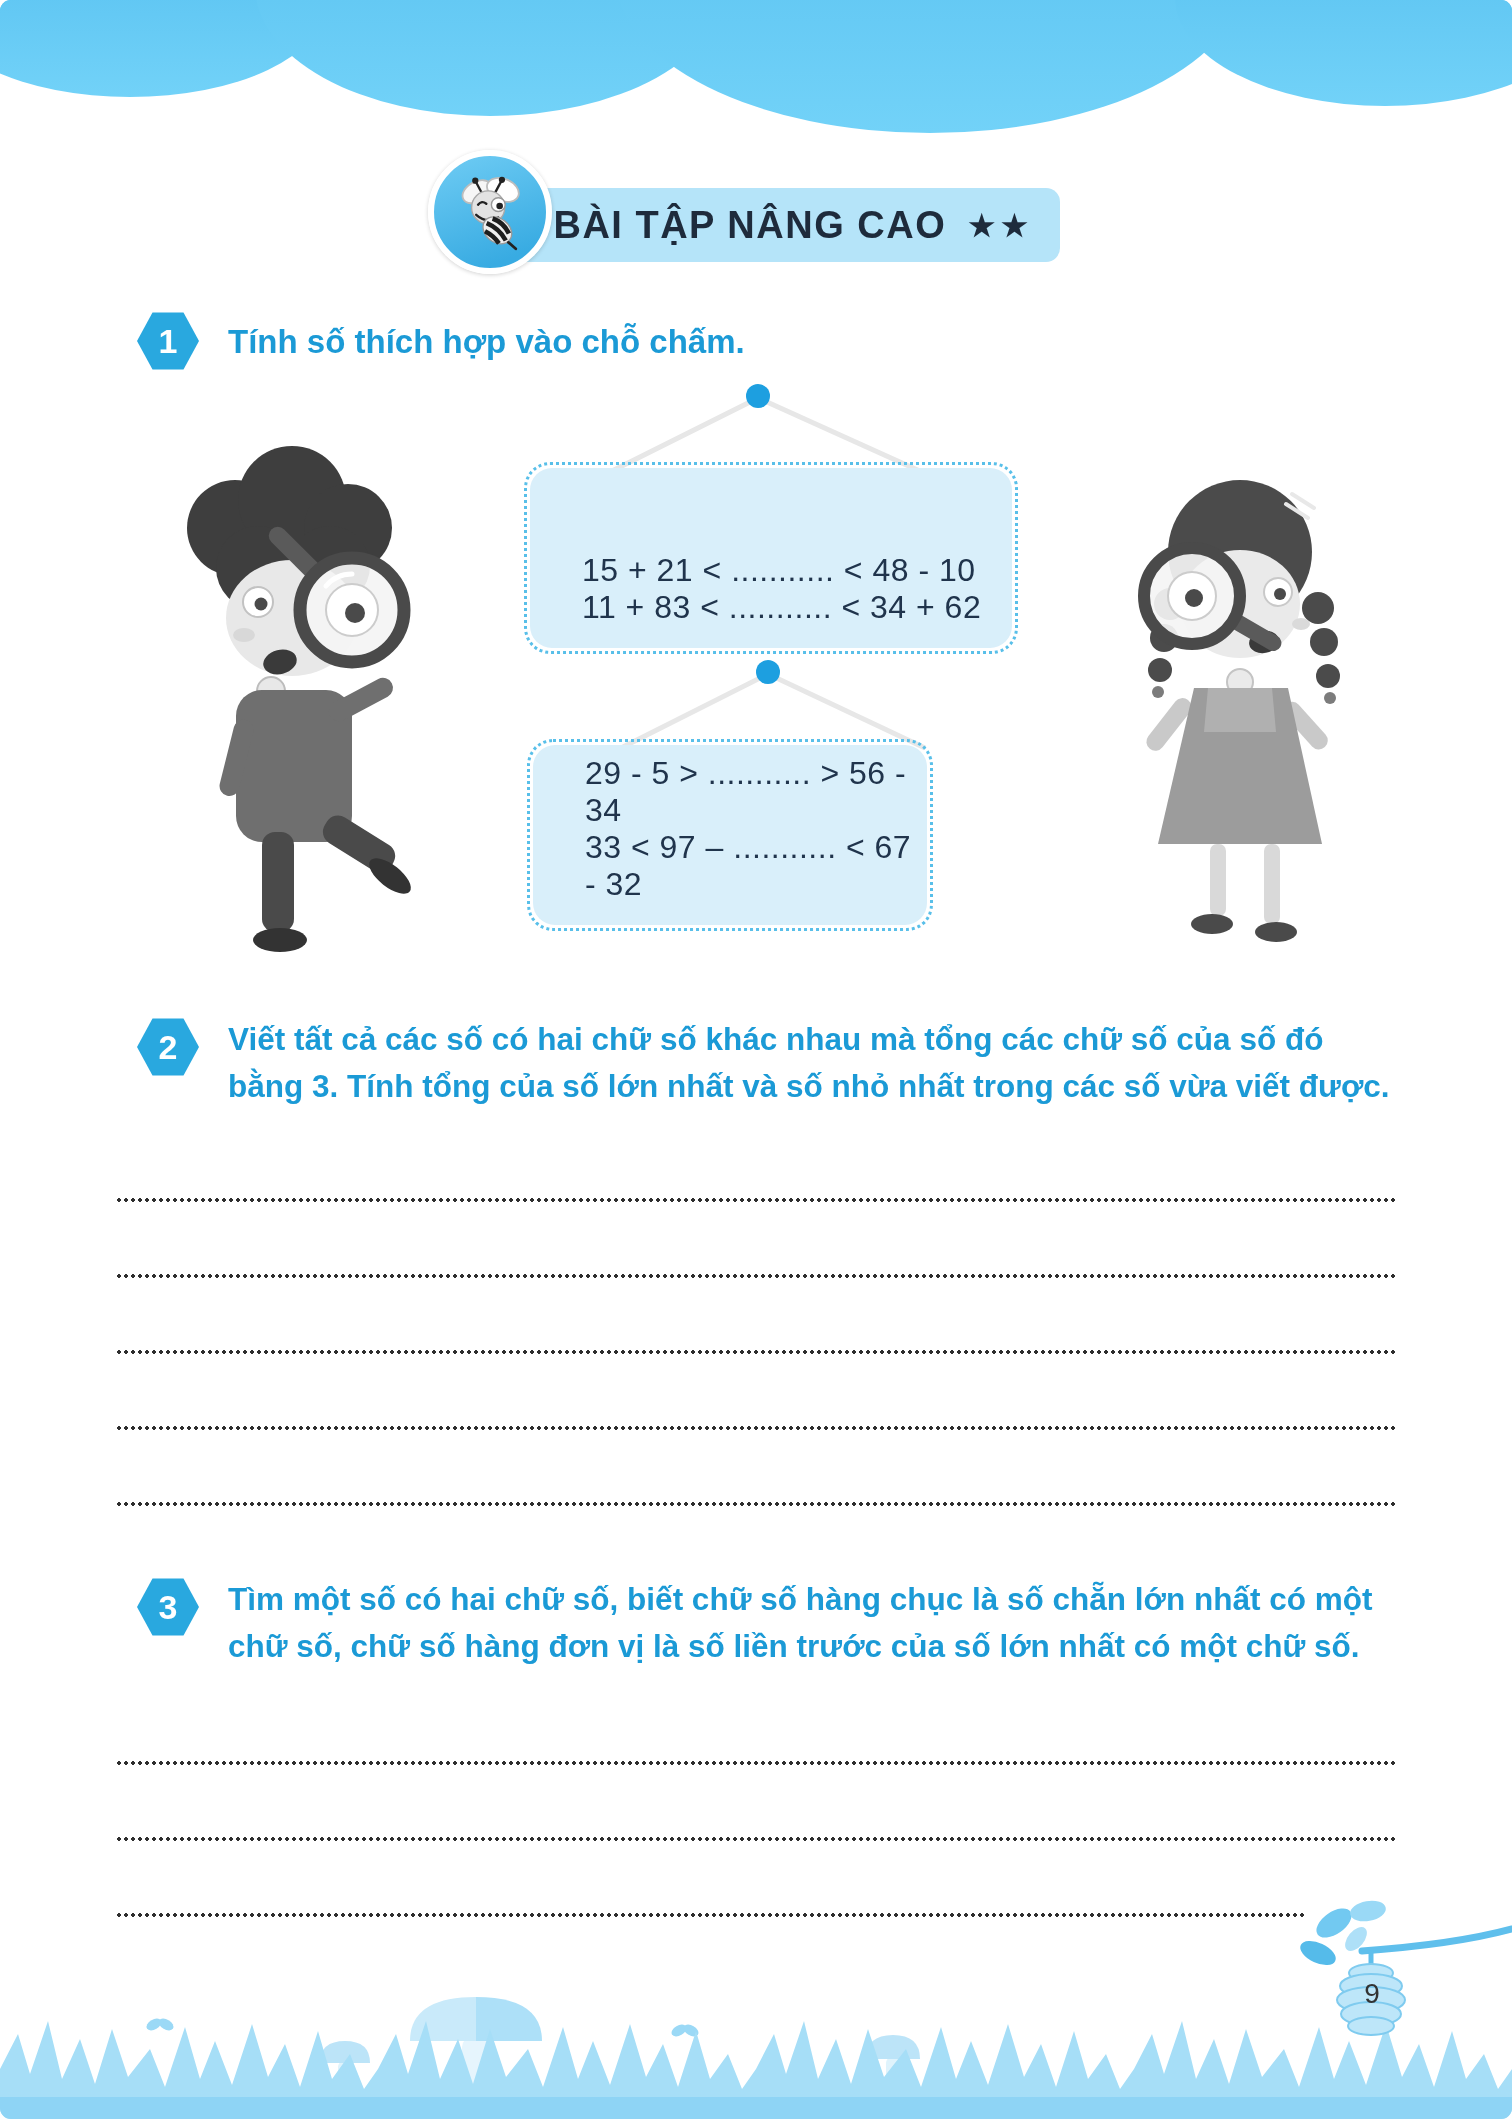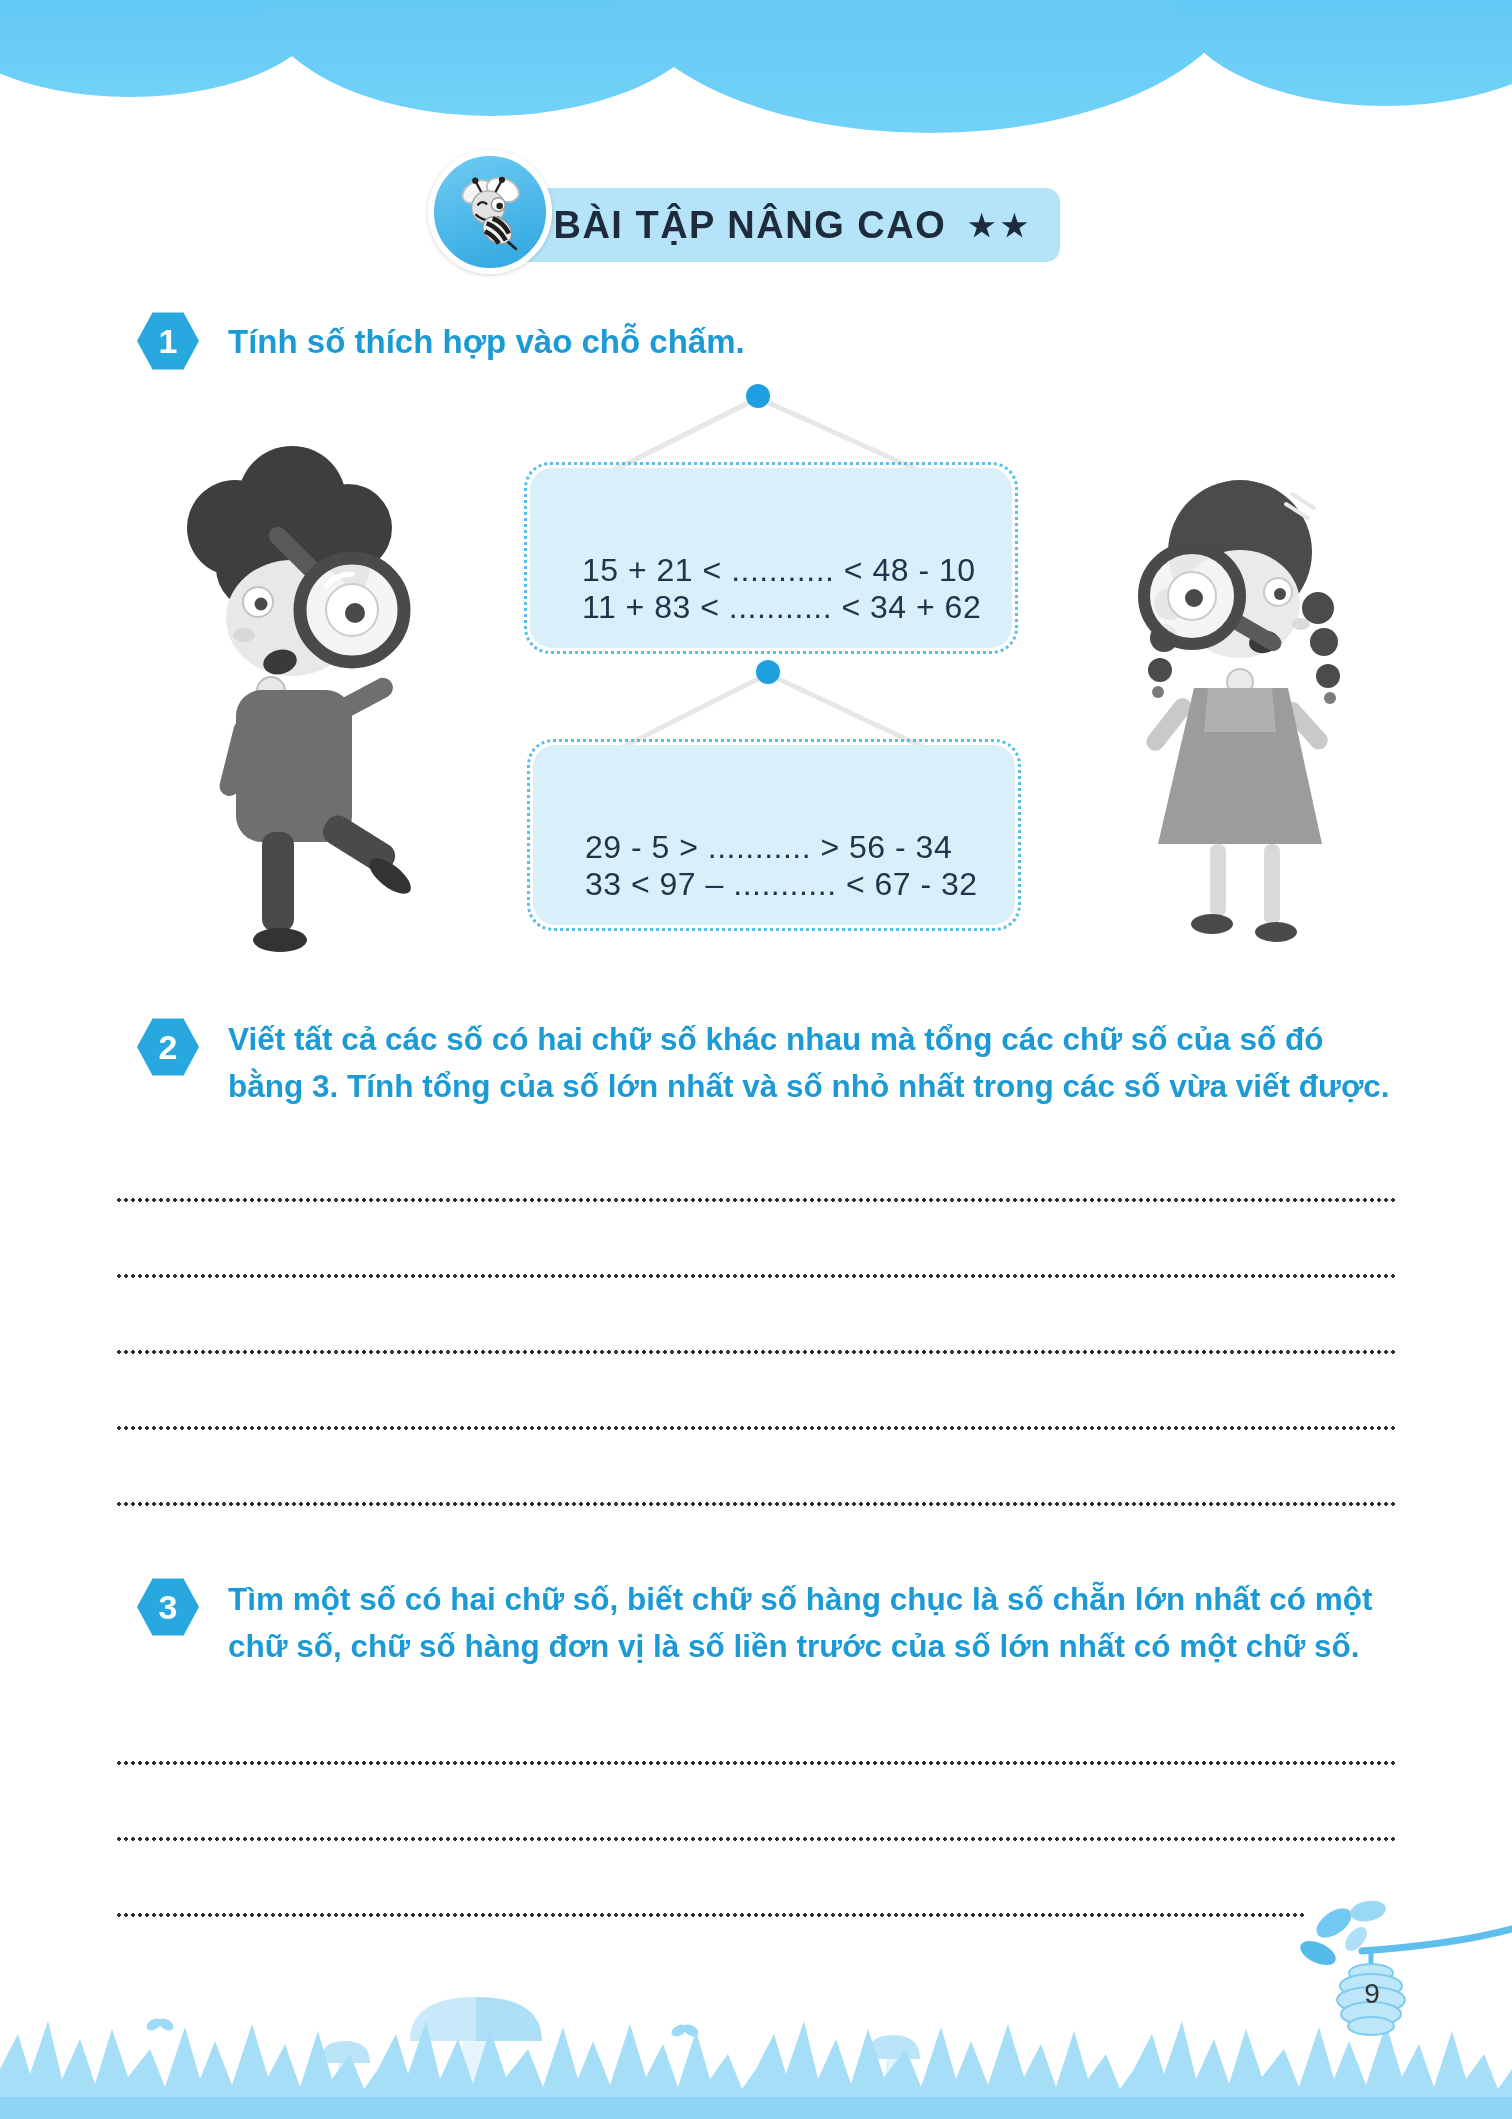--- a/index.html
+++ b/index.html
@@ -1,19 +1,20 @@
 <!DOCTYPE html>
 <html><head>
 <meta charset="utf-8">
 <style>
   html,body{margin:0;padding:0;background:#fff;}
   .page{
     position:relative;width:1512px;height:2119px;margin:0 auto;
     background:#ffffff;overflow:hidden;
     font-family:"Liberation Sans",sans-serif;
+    border-radius:11px;
   }
 
   
   .cloud-svg{position:absolute;top:0;left:0;}
 
   
   .banner-ribbon{
     position:absolute;left:470px;top:188px;width:590px;height:74px;
     background:#b5e4f9;border-radius:8px 14px 14px 8px;
     display:flex;align-items:center;justify-content:flex-end;
@@ -139,21 +140,21 @@
   <div class="qbox" style="left:530px;top:468px;width:482px;height:180px;">
     <p>15 + 21 &lt; ........... &lt; 48 - 10</p>
     <p>11 + 83 &lt; ........... &lt; 34 + 62</p>
   </div>
 
   <svg class="string-svg" style="left:533px;top:658px;" width="494" height="92" viewBox="0 0 494 92">
     <line x1="235" y1="16" x2="88" y2="90" stroke="#e7e7e7" stroke-width="5"></line>
     <line x1="235" y1="16" x2="392" y2="90" stroke="#e7e7e7" stroke-width="5"></line>
     <circle cx="235" cy="14" r="12" fill="#1d9fe0"></circle>
   </svg>
-  <div class="qbox" style="left:533px;top:745px;width:482px;height:180px;">
+  <div class="qbox" style="left:533px;top:745px;width:394px;height:180px;">
     <p>29 - 5 &gt; ........... &gt; 56 - 34</p>
     <p>33 &lt; 97 – ........... &lt; 67 - 32</p>
   </div>
 
   <svg class="illus" style="left:140px;top:428px;" width="320" height="540" viewBox="0 0 320 540">
     <circle cx="95" cy="100" r="48" fill="#3e3e3e"></circle>
     <circle cx="152" cy="72" r="54" fill="#3e3e3e"></circle>
     <circle cx="208" cy="100" r="44" fill="#3e3e3e"></circle>
     <circle cx="118" cy="140" r="42" fill="#3e3e3e"></circle>
     <circle cx="190" cy="138" r="40" fill="#3e3e3e"></circle>

